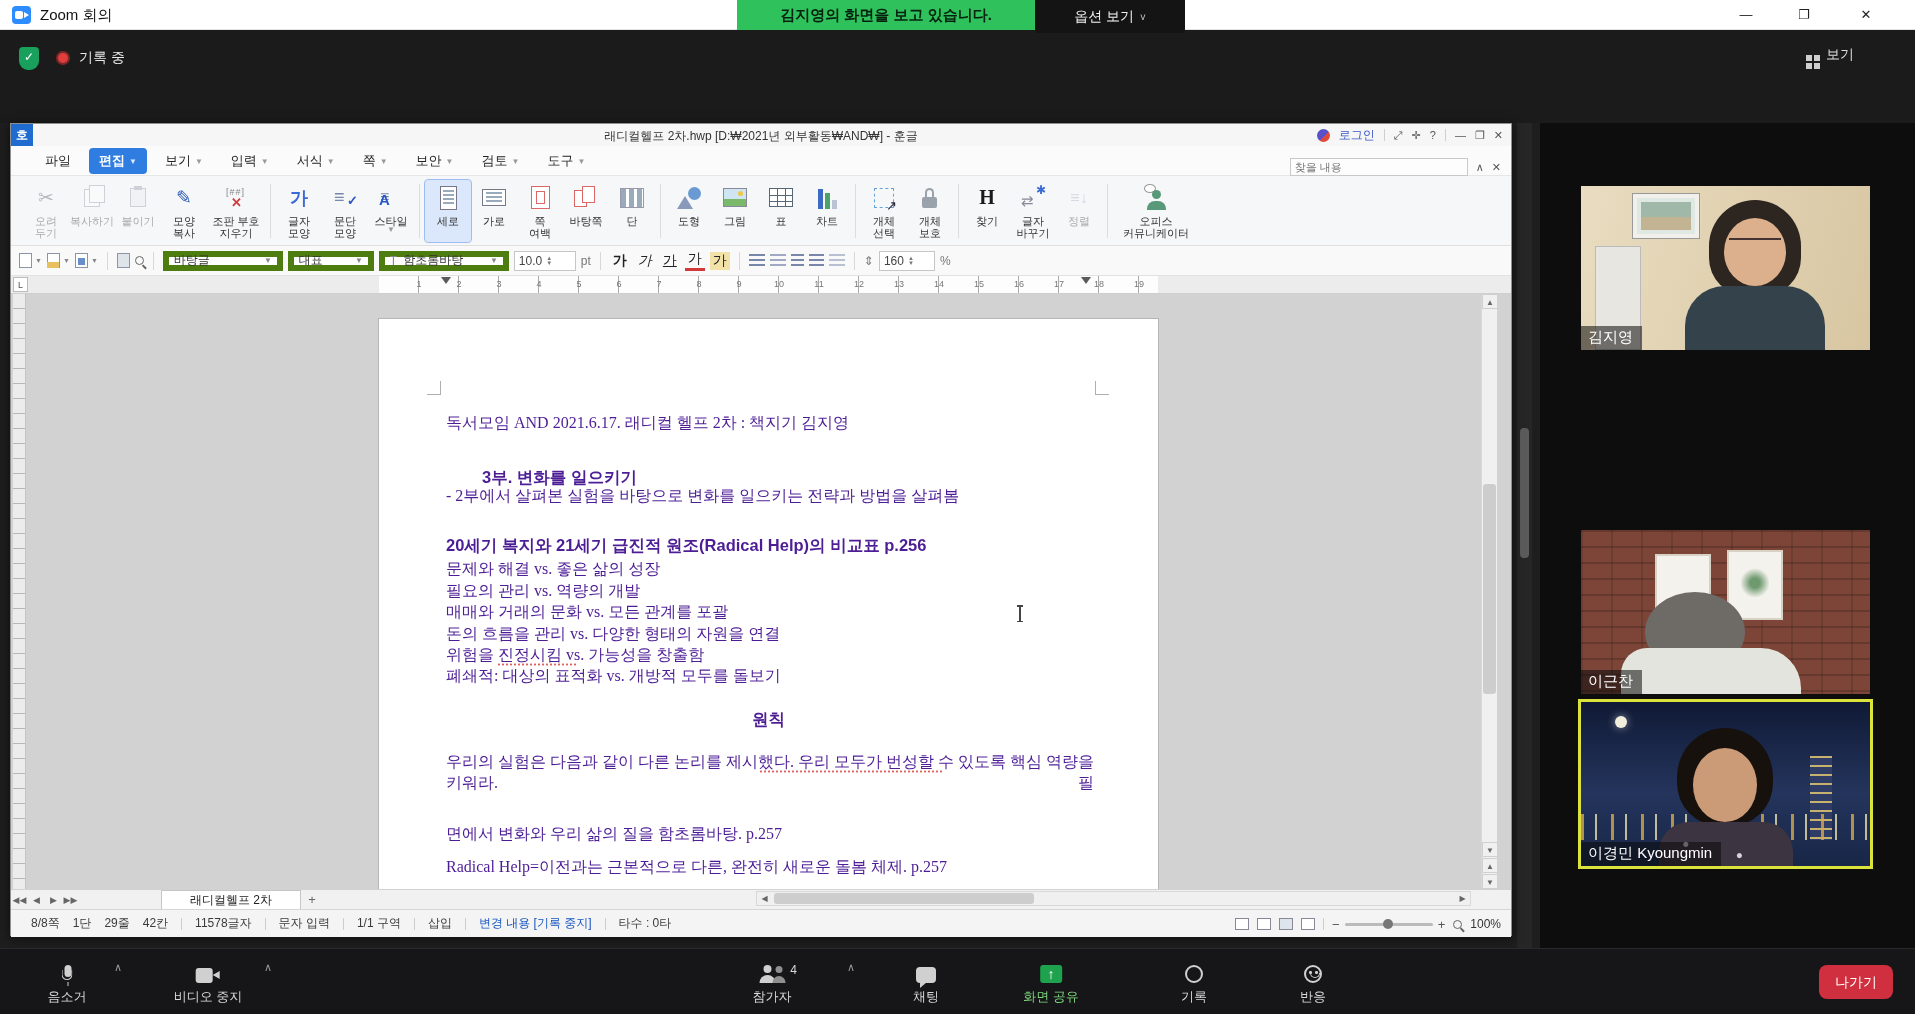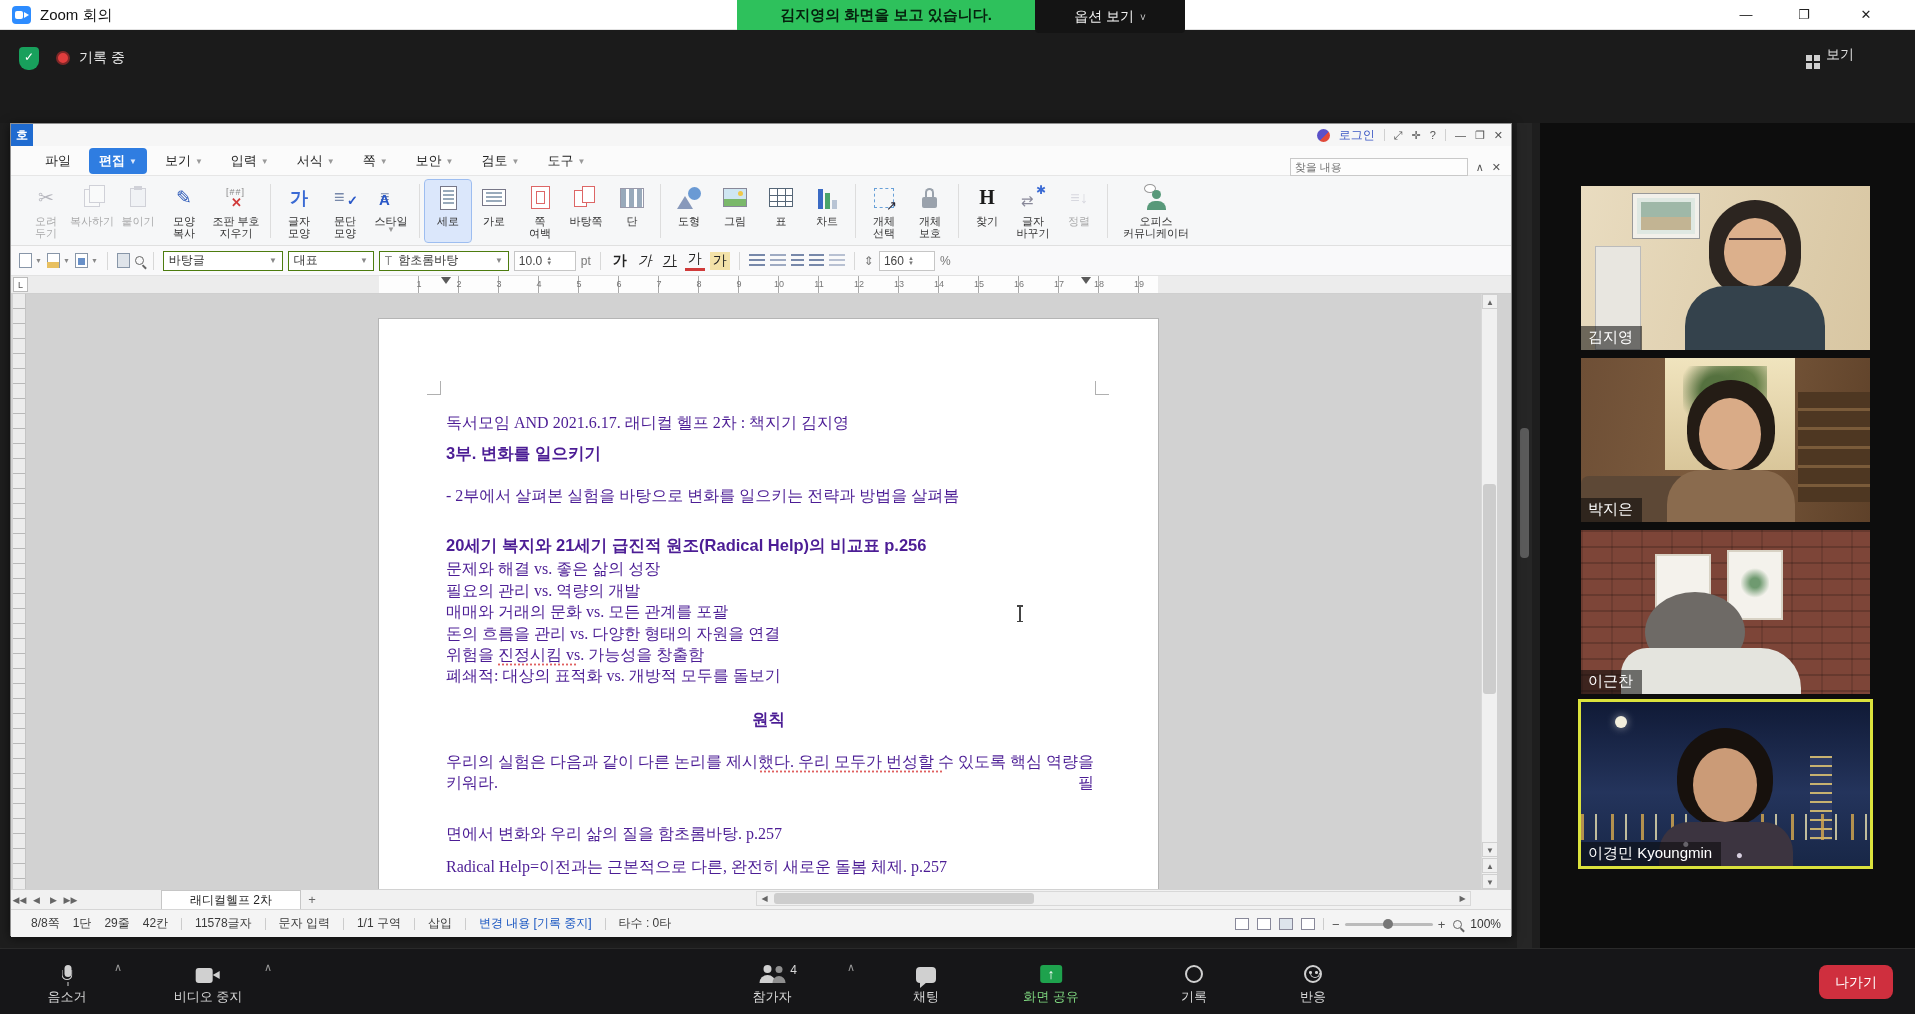--- a/index.html
+++ b/index.html
@@ -127,21 +127,21 @@
   .ic-comm .bub { position:absolute; left:1px; top:-2px; width:12px; height:9px; border:1px solid #999; border-radius:50%; background:#fff; }
 
   
   #h-format { position:absolute; left:0; top:122px; width:100%; height:30px; background:#f9f9fa;
               border-bottom:1px solid #e2e2e2; display:flex; align-items:center; padding-left:8px; gap:5px; font-size:12px; color:#444; }
   .fdoc { width:13px; height:15px; border:1px solid #8896a8; background:#fff; position:relative; }
   .fdoc.open::after { content:""; position:absolute; left:-1px; bottom:-1px; width:12px; height:6px; background:#e8c060; }
   .fdoc.save::after { content:""; position:absolute; left:2px; top:4px; width:7px; height:7px; background:#6890c8; }
   .fsm-arr { font-size:7px; color:#888; margin-left:-2px;}
   .fsep { width:1px; height:18px; background:#d8d8d8; margin:0 4px; }
-  .fsel { height:20px; border:1px solid #4d7c0f; background:#fff; display:flex; align-items:center;
+  .fsel { height:20px; border:6px solid #4d7c0f; background:#fff; display:flex; align-items:center;
           padding:0 5px; gap:6px; color:#333; }
   .fsel .arr { font-size:8px; color:#888; }
   .fspin { height:20px; border:1px solid #c6c6c6; background:#fff; display:flex; align-items:center; padding:0 4px; gap:4px;}
   .fspin .ud { display:flex; flex-direction:column; font-size:6px; color:#777; line-height:5px; }
   .fga { font-size:14px; color:#222; width:20px; text-align:center; }
   .alico { width:16px; height:13px; background:repeating-linear-gradient(180deg,#7788aa 0 2px,transparent 2px 5px); }
   .alico.c { width:13px; } .alico.r { width:15px; }
 
   
   #h-ruler { position:absolute; left:0; top:152px; width:100%; height:18px; background:#ececec; border-bottom:1px solid #cfcfcf; }
@@ -298,20 +298,21 @@
 
 <div id="sharearea"></div>
 <div id="zscroll">
     <div class="thumb"></div>
   </div>
 
 <div id="hwp">
 
   <div id="h-title">
     <div id="h-logo">호</div>
+    <div id="h-doc-title">래디컬헬프 2차.hwp [D:₩2021년 외부활동₩AND₩] - 훈글</div>
     <div id="h-trc">
       <span id="h-login-dot"></span>
       <span id="h-login">로그인</span>
       <span class="tsep"></span>
       <span class="t-ic">⤢</span>
       <span class="t-ic">✛</span>
       <span class="t-ic">?</span>
       <span class="tsep"></span>
       <span class="t-ic">—</span>
       <span class="t-ic">❐</span>
@@ -604,21 +605,21 @@
       <span class="num" style="left: 1088px;">18</span>
       <span class="num" style="left: 1128px;">19</span>
     </div>
 
   <div id="h-doc">
     <div id="vruler"></div>
     <div id="page">
       <span class="cmark l" style="left:48px; top:62px;"></span>
       <span class="cmark r" style="left:716px; top:62px;"></span>
       <div class="dline" style="top:94px;">독서모임 AND 2021.6.17. 래디컬 헬프 2차 : 책지기 김지영</div>
-      <div class="dline dbold" style="top:124px;">3부. 변화를 일으키기</div>
+      <div class="dline dbold" style="top:148px;margin-left:36px;">3부. 변화를 일으키기</div>
       <div class="dline" style="top:167px;">- 2부에서 살펴본 실험을 바탕으로 변화를 일으키는 전략과 방법을 살펴봄</div>
       <div class="dline dbold" style="top:216px;">20세기 복지와 21세기 급진적 원조(Radical Help)의 비교표 p.256</div>
       <div class="dline" style="top:240px;">문제와 해결 vs. 좋은 삶의 성장</div>
       <div class="dline" style="top:262px;">필요의 관리 vs. 역량의 개발</div>
       <div class="dline" style="top:283px;">매매와 거래의 문화 vs. 모든 관계를 포괄</div>
       <div class="dline" style="top:305px;">돈의 흐름을 관리 vs. 다양한 형태의 자원을 연결</div>
       <div class="dline" style="top:326px;">위험을 진정시킴 vs. 가능성을 창출함</div>
       <div class="dline" style="top:347px;">폐쇄적: 대상의 표적화 vs. 개방적 모두를 돌보기</div>
       <div class="dline dbold dcenter" style="top:390px;">원칙</div>
       <div class="dline djust" style="top:433px;">우리의 실험은 다음과 같이 다른 논리를 제시했다. 우리 모두가 번성할 수 있도록 핵심 역량을 키워라. 필</div>
@@ -692,30 +693,20 @@
   <div class="tile" id="t1" style="top:63px;">
     <div class="bg"></div>
       <div class="fridge"></div>
       <div class="frame"></div>
     <div class="hair"></div>
       <div class="face"></div>
       <div class="glasses"></div>
       <div class="body"></div>
     <span class="nm">김지영</span>
   </div>
-  <div class="tile" id="t2" style="top:235px;">
-    <div class="bg"></div>
-      <div class="win"></div>
-      <div class="shelf"></div>
-      <div class="sofa"></div>
-    <div class="hair"></div>
-      <div class="face"></div>
-      <div class="body"></div>
-    <span class="nm">박지은</span>
-  </div>
   <div class="tile" id="t3" style="top:407px;">
     <div class="bg"></div>
       <div class="fr1"></div>
       <div class="fr2"></div>
     <div class="hair"></div>
       <div class="body"></div>
     <span class="nm">이근찬</span>
   </div>
   <div class="tile active" id="t4" style="top:579px;">
     <div class="bg"></div>

